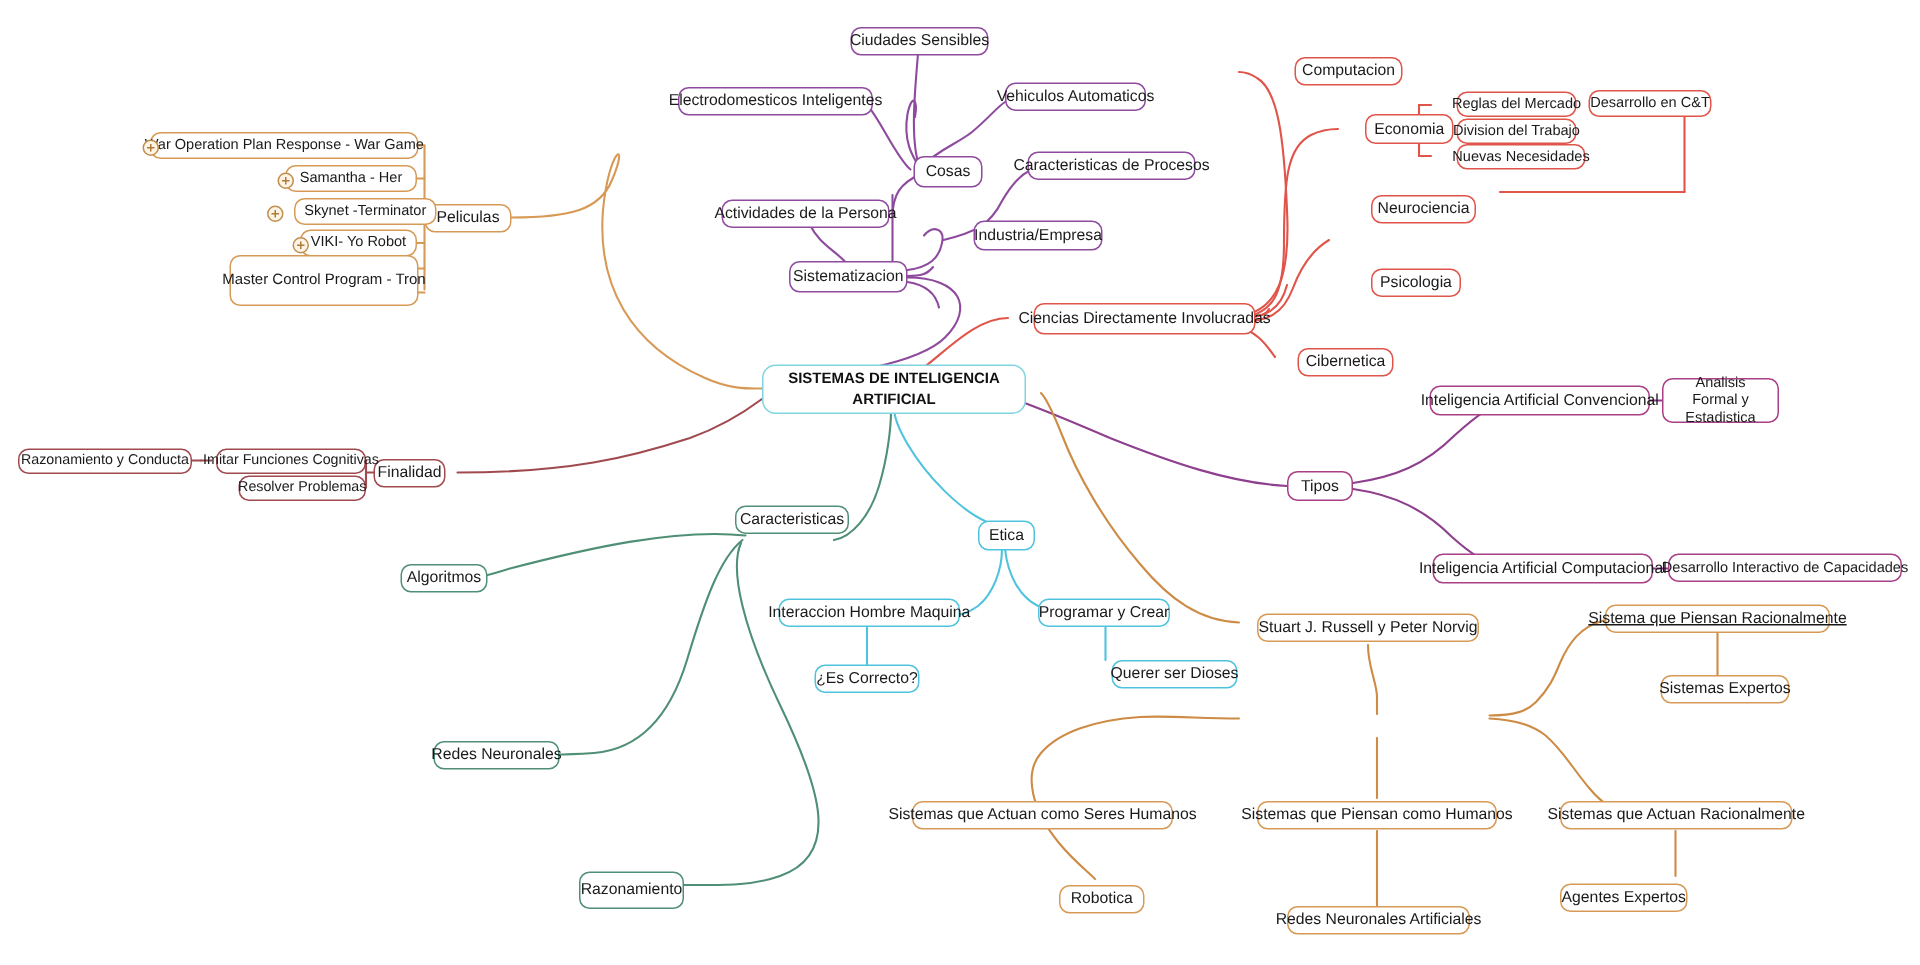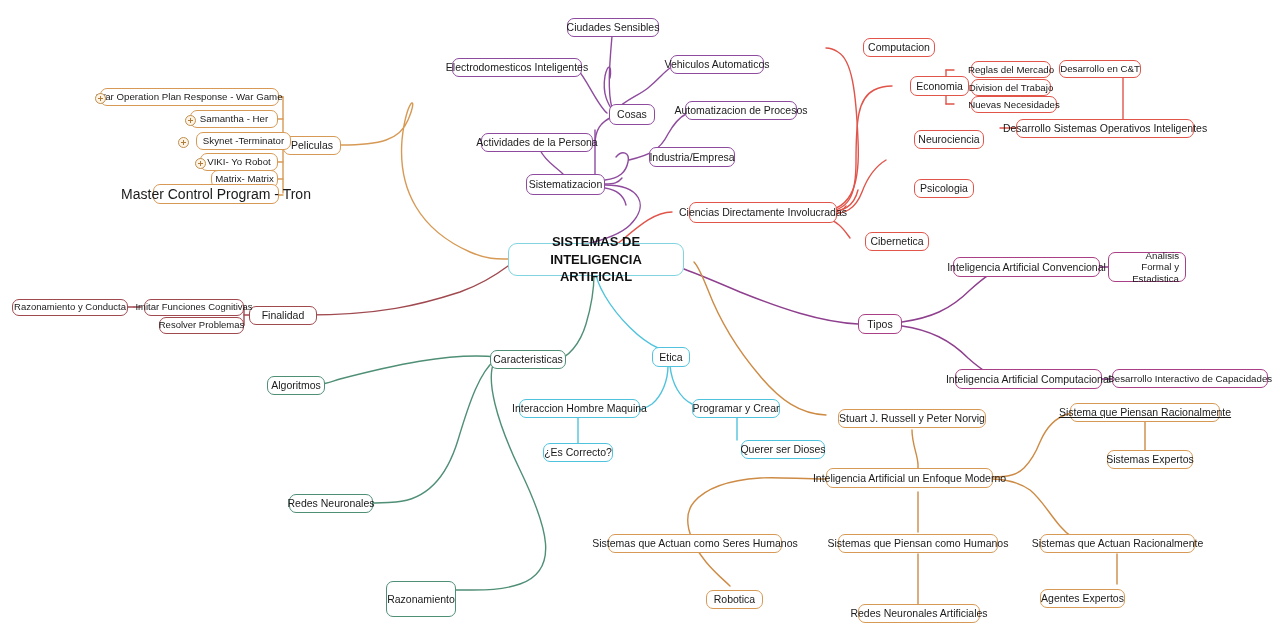--- a/index.html
+++ b/index.html
@@ -21,21 +21,21 @@
     display:flex;
     align-items:center;
     justify-content:center;
     text-align:center;
     padding:2px 6px;
     white-space:nowrap;
     z-index:3;
   }
   .node.wrap{white-space:normal;}
   
-  .c-root{border-color:#7fd4e0;border-width:1.4px;font-weight:bold;font-size:13px;line-height:1.35;color:#111;border-radius:9px;}
+  .c-root{border-color:#7fd4e0;border-width:1.4px;font-weight:bold;font-size:10px;line-height:1.35;color:#111;border-radius:9px;}
   .c-purple{border-color:#8e4b9e;color:#1b1b1b;}
   .c-red{border-color:#e0544a;margin-left:17px;}
   .c-darkred{border-color:#a04a50;}
   .c-orange{border-color:#d79a56;}
   .c-cyan{border-color:#4fc3dd;}
   .c-green{border-color:#4f8f76;}
   .c-magenta{border-color:#a93f86;}
 
   .plus{
     position:absolute;
@@ -164,37 +164,37 @@
   <span class="plus" style="left:185px;top:115px;"></span>
 
   <div class="node c-orange" style="left:196px;top:132px;width:95px;height:18px;font-size:9.7px;">Skynet -Terminator</div>
   <span class="plus" style="left:178px;top:137px;"></span>
 
   <div class="node c-orange" style="left:200px;top:153px;width:78px;height:18px;font-size:9.7px;">VIKI- Yo Robot</div>
   <span class="plus" style="left:195px;top:158px;"></span>
 
   <div class="node c-orange" style="left:211px;top:170px;width:67px;height:18px;font-size:9.7px;">Matrix- Matrix</div>
 
-  <div class="node c-orange" style="left:153px;top:184px;width:126px;height:20px;font-size:14px;">Master Control Program - Tron</div>
+  <div class="node c-orange" style="left:153px;top:170px;width:126px;height:34px;font-size:10px;">Master Control Program - Tron</div>
 
   <div class="node c-purple" style="left:526px;top:174px;width:79px;height:21px;">Sistematizacion</div>
 
   <div class="node c-purple" style="left:481px;top:133px;width:112px;height:19px;">Actividades de la Persona</div>
 
   <div class="node c-purple" style="left:609px;top:104px;width:46px;height:21px;">Cosas</div>
 
   <div class="node c-purple" style="left:649px;top:147px;width:86px;height:20px;">Industria/Empresa</div>
 
   <div class="node c-purple" style="left:567px;top:18px;width:92px;height:19px;">Ciudades Sensibles</div>
 
   <div class="node c-purple" style="left:452px;top:58px;width:130px;height:19px;">Electrodomesticos Inteligentes</div>
 
   <div class="node c-purple" style="left:670px;top:55px;width:94px;height:19px;">Vehiculos Automaticos</div>
 
-  <div class="node c-purple" style="left:685px;top:101px;width:112px;height:19px;">Automatizacion de Procesos</div>
+  <div class="node c-purple" style="left:685px;top:101px;width:112px;height:19px;">Caracteristicas de Procesos</div>
 
   <div class="node c-red" style="left:672px;top:202px;width:148px;height:21px;">Ciencias Directamente Involucradas</div>
 
   <div class="node c-red" style="left:846px;top:38px;width:72px;height:19px;">Computacion</div>
 
   <div class="node c-red" style="left:893px;top:76px;width:59px;height:20px;">Economia</div>
 
   <div class="node c-red" style="left:897px;top:130px;width:70px;height:19px;">Neurociencia</div>
 
   <div class="node c-red" style="left:897px;top:179px;width:60px;height:19px;">Psicologia</div>
@@ -202,61 +202,59 @@
   <div class="node c-red" style="left:848px;top:232px;width:64px;height:19px;">Cibernetica</div>
 
   <div class="node c-red" style="left:954px;top:61px;width:80px;height:17px;font-size:9.7px;">Reglas del Mercado</div>
 
   <div class="node c-red" style="left:954px;top:79px;width:80px;height:17px;font-size:9.7px;">Division del Trabajo</div>
 
   <div class="node c-red" style="left:954px;top:96px;width:86px;height:17px;font-size:9.7px;">Nuevas Necesidades</div>
 
   <div class="node c-red" style="left:1042px;top:60px;width:82px;height:18px;font-size:9.7px;">Desarrollo en C&amp;T</div>
 
-  <div class="node c-red" style="left:999px;top:119px;width:178px;height:19px;">Desarrollo Sistemas Operativos Inteligentes</div>
-
-  <div class="node c-darkred" style="left:249px;top:306px;width:68px;height:19px;">Finalidad</div>
+
+  <div class="node c-darkred" style="left:249px;top:306px;width:48px;height:19px;">Finalidad</div>
 
   <div class="node c-darkred" style="left:144px;top:299px;width:100px;height:17px;font-size:9.5px;">Imitar Funciones Cognitivas</div>
 
   <div class="node c-darkred" style="left:159px;top:317px;width:85px;height:17px;font-size:9.5px;">Resolver Problemas</div>
 
   <div class="node c-darkred" style="left:12px;top:299px;width:116px;height:17px;font-size:9.5px;">Razonamiento y Conducta</div>
 
-  <div class="node c-green" style="left:490px;top:350px;width:76px;height:19px;text-align:center;">Caracteristicas</div>
+  <div class="node c-green" style="left:490px;top:337px;width:76px;height:19px;text-align:center;">Caracteristicas</div>
 
   <div class="node c-green" style="left:267px;top:376px;width:58px;height:19px;">Algoritmos</div>
 
   <div class="node c-green" style="left:289px;top:494px;width:84px;height:19px;">Redes Neuronales</div>
 
-  <div class="node c-green" style="left:386px;top:581px;width:70px;height:36px;">Razonamiento</div>
+  <div class="node c-green" style="left:386px;top:581px;width:70px;height:25px;">Razonamiento</div>
 
   <div class="node c-cyan" style="left:652px;top:347px;width:38px;height:20px;">Etica</div>
 
   <div class="node c-cyan" style="left:519px;top:399px;width:121px;height:19px;">Interaccion Hombre Maquina</div>
 
   <div class="node c-cyan" style="left:692px;top:399px;width:88px;height:19px;">Programar y Crear</div>
 
   <div class="node c-cyan" style="left:543px;top:443px;width:70px;height:19px;">¿Es Correcto?</div>
 
   <div class="node c-cyan" style="left:695px;top:440px;width:84px;height:19px;margin-left:46px;">Querer ser Dioses</div>
 
   <div class="node c-magenta" style="left:858px;top:314px;width:44px;height:20px;">Tipos</div>
 
   <div class="node c-magenta" style="left:953px;top:257px;width:147px;height:20px;">Inteligencia Artificial Convencional</div>
 
   <div class="node c-magenta" style="left:955px;top:369px;width:147px;height:20px;">Inteligencia Artificial Computacional</div>
 
-  <div class="node c-magenta wrap" style="left:1108px;top:252px;width:78px;height:30px;font-size:9.7px;justify-content:flex-start;text-align:right;padding-left:6px;">Analisis Formal  y Estadistica</div>
+  <div class="node c-magenta wrap" style="left:1108px;top:252px;width:78px;height:30px;font-size:9.7px;justify-content:flex-start;text-align:center;padding-left:6px;">Analisis Formal  y Estadistica</div>
 
   <div class="node c-magenta" style="left:1112px;top:369px;width:156px;height:19px;font-size:9.7px;">Desarrollo Interactivo de Capacidades</div>
 
   <div class="node c-orange" style="left:838px;top:409px;width:148px;height:19px;">Stuart J. Russell y Peter Norvig</div>
 
-  <div class="node c-orange" style="left:826px;top:468px;width:167px;height:20px;">Inteligencia Artificial un Enfoque Moderno</div>
 
   <div class="node c-orange" style="left:608px;top:534px;width:174px;height:19px;">Sistemas que Actuan como Seres Humanos</div>
 
   <div class="node c-orange" style="left:838px;top:534px;width:160px;height:19px;">Sistemas que Piensan como Humanos</div>
 
   <div class="node c-orange" style="left:1070px;top:403px;width:150px;height:19px;text-decoration:underline;">Sistema que Piensan Racionalmente</div>
 
   <div class="node c-orange" style="left:1040px;top:534px;width:155px;height:19px;">Sistemas que Actuan Racionalmente</div>
 
   <div class="node c-orange" style="left:706px;top:590px;width:57px;height:19px;">Robotica</div>

